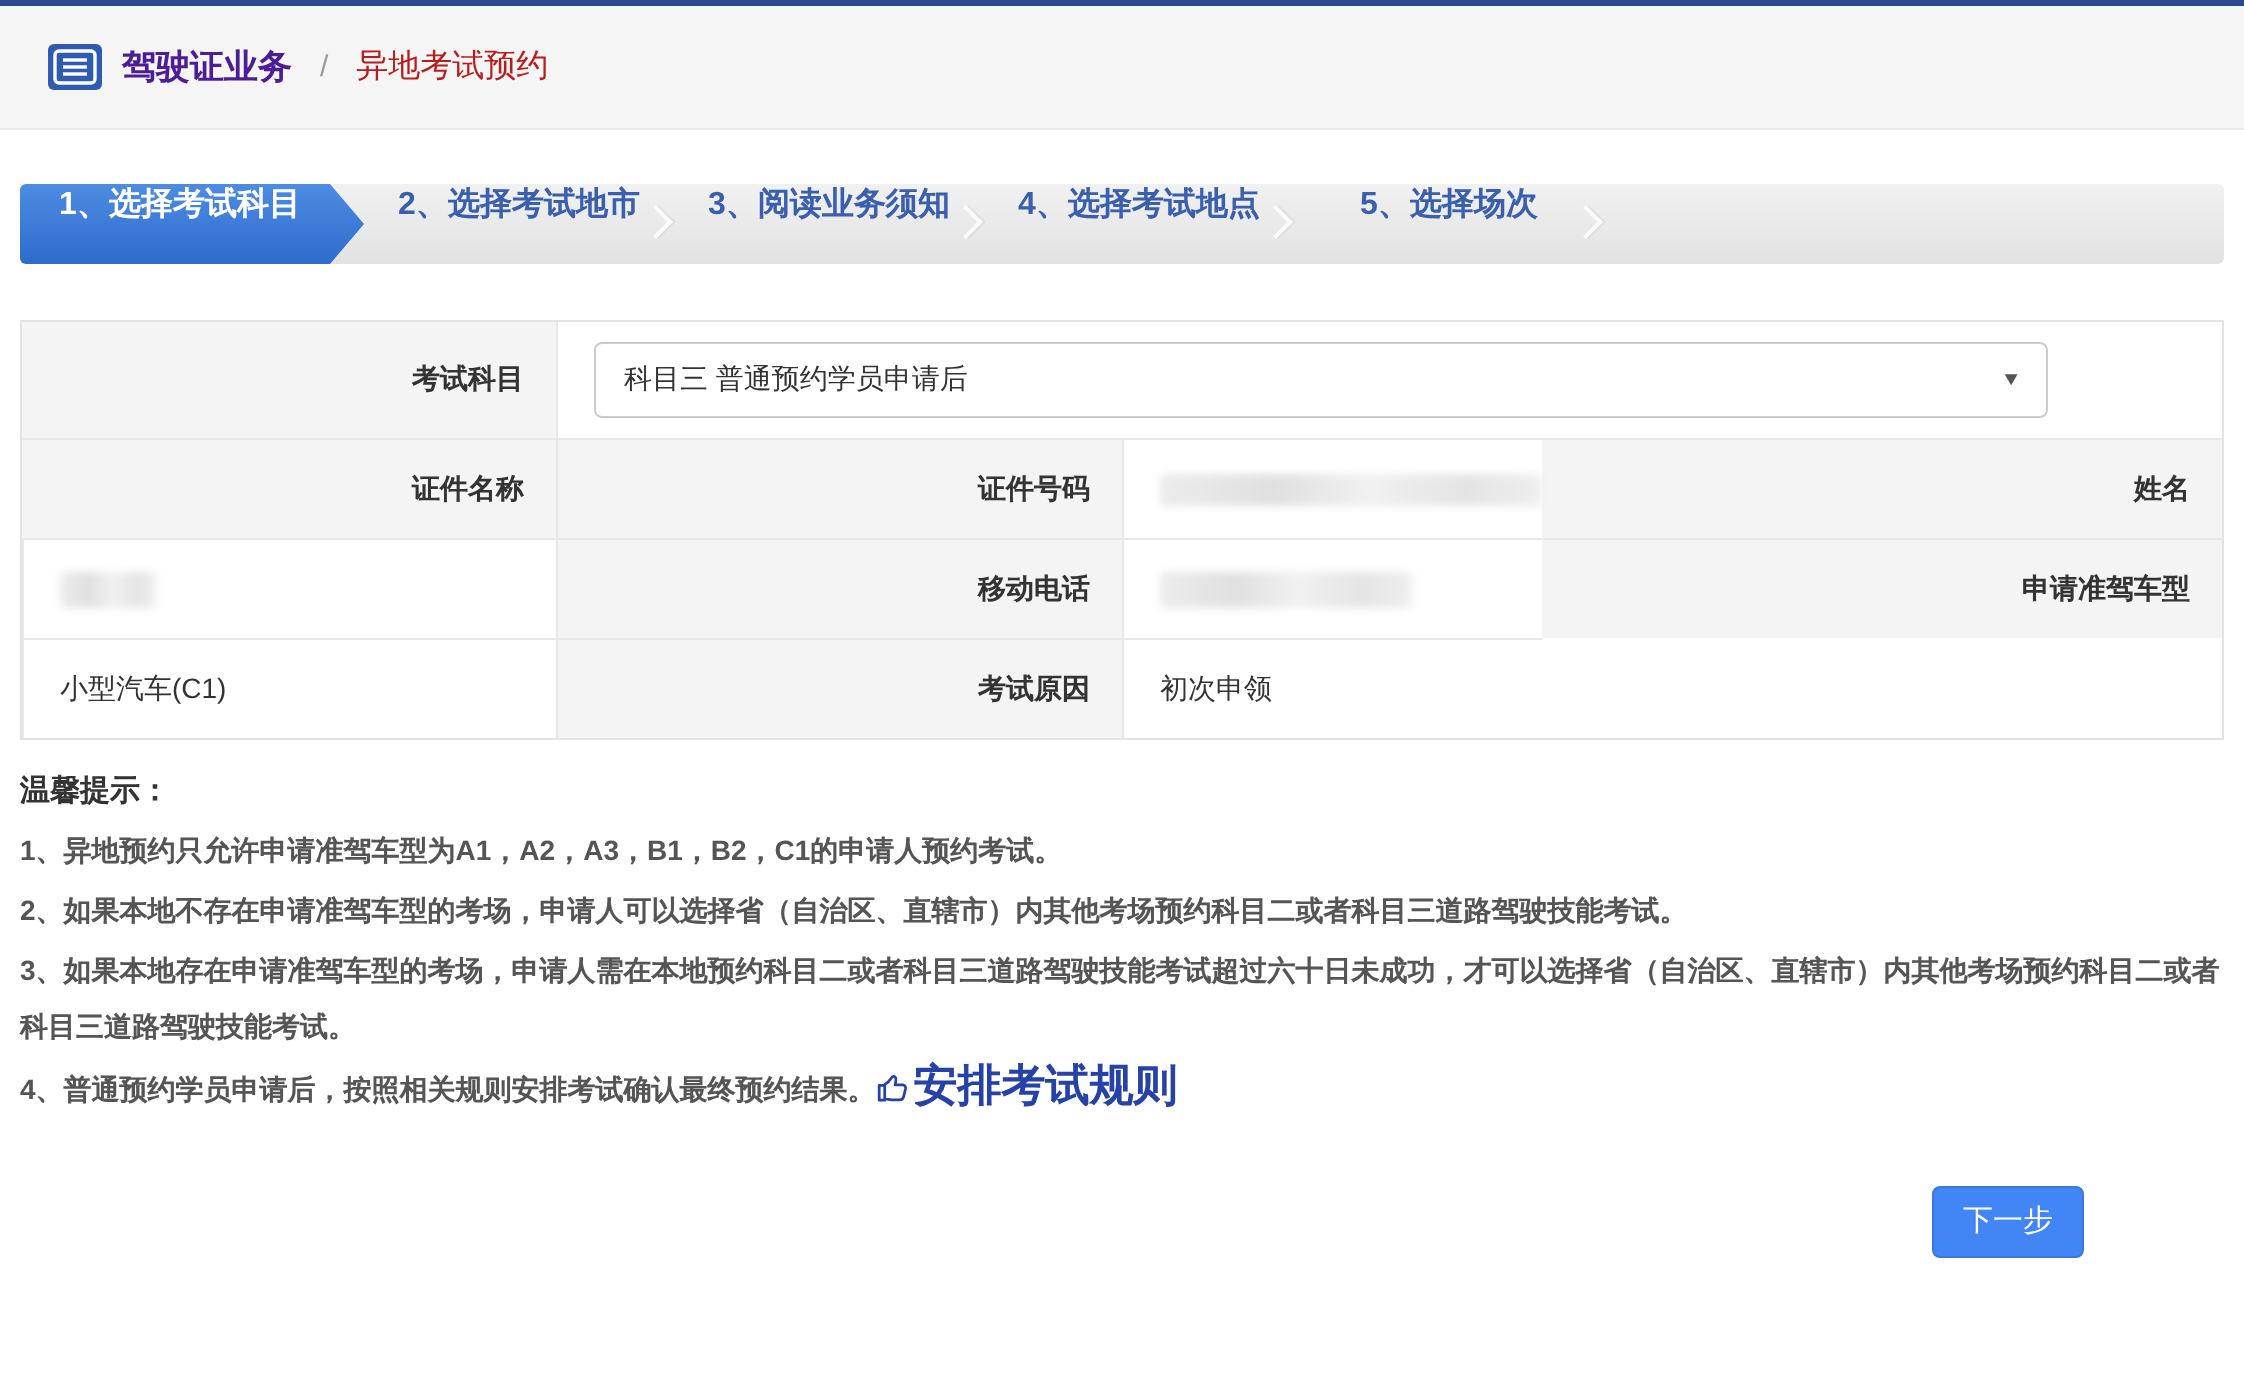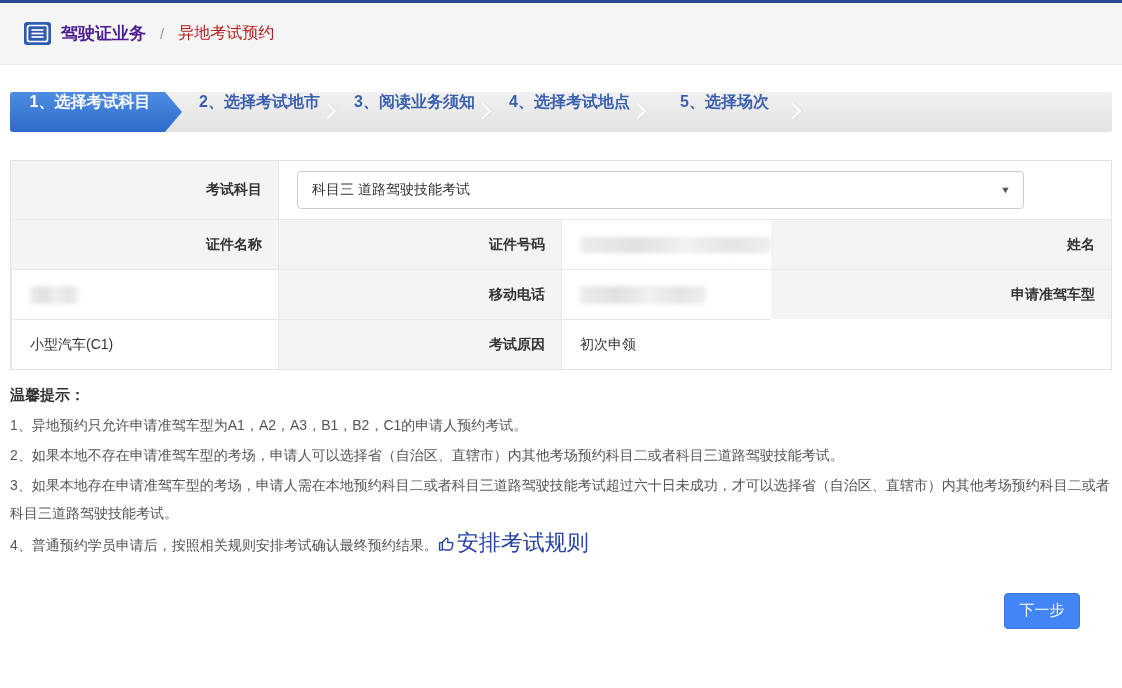--- a/index.html
+++ b/index.html
@@ -67,29 +67,29 @@
 
   .redact { border-radius:2px; filter:blur(2px);
     background:linear-gradient(90deg,#ececec,#e0e0e0 30%,#f1f1f1 55%,#e4e4e4 80%,#efefef); }
   .redact.idnum { width:208px; height:16px; }
   .redact.name  { width:48px;  height:18px; }
   .redact.phone { width:126px; height:18px; }
 
   
   .tips { margin:16px 10px 0 10px; font-size:14px; color:#555; }
   .tips-title { font-size:15px; font-weight:bold; color:#333; margin-bottom:6px; }
-  .tips p { line-height:28px; margin-bottom:2px; }
+  .tips p { line-height:28px; margin-bottom:2px;font-weight:bold; }
   .rule-link {
     color:#2742a6; font-size:22px; text-decoration:none; cursor:pointer;
     display:inline-flex; align-items:center; gap:2px; vertical-align:-2px;
   }
   .hand-icon { display:inline-flex; }
 
   
-  .footer-row { text-align:right; padding-right:42px; margin-top:34px; }
+  .footer-row { text-align:right; padding-right:80px; margin-top:34px; }
   .next-btn {
     width:76px; height:36px; background:#4285f4; border:1px solid #3b77dd;
     border-radius:4px; color:#fff; font-size:15px; cursor:pointer;
     font-family:"Liberation Sans","DejaVu Sans",sans-serif;
   }
 </style>
 </head>
 <body>
 
 <div class="topline"></div>
@@ -130,21 +130,21 @@
     <span class="chev"></span>
   </div>
   <div class="step-filler"></div>
 </div>
 
 <div class="form-table">
 
   <div class="cell lbl r1 c1">考试科目</div>
   <div class="cell val r1 span3">
     <div class="select-box">
-      <span>科目三 道路驾驶技能考试</span>
+      <span>科目三 普通预约学员申请后</span>
       <span class="arrow">▼</span>
     </div>
   </div>
 
   <div class="cell lbl c1">证件名称</div>
   <div class="cell lbl">证件号码</div>
   <div class="cell val">
     <span class="redact idnum"></span>
   </div>
 

